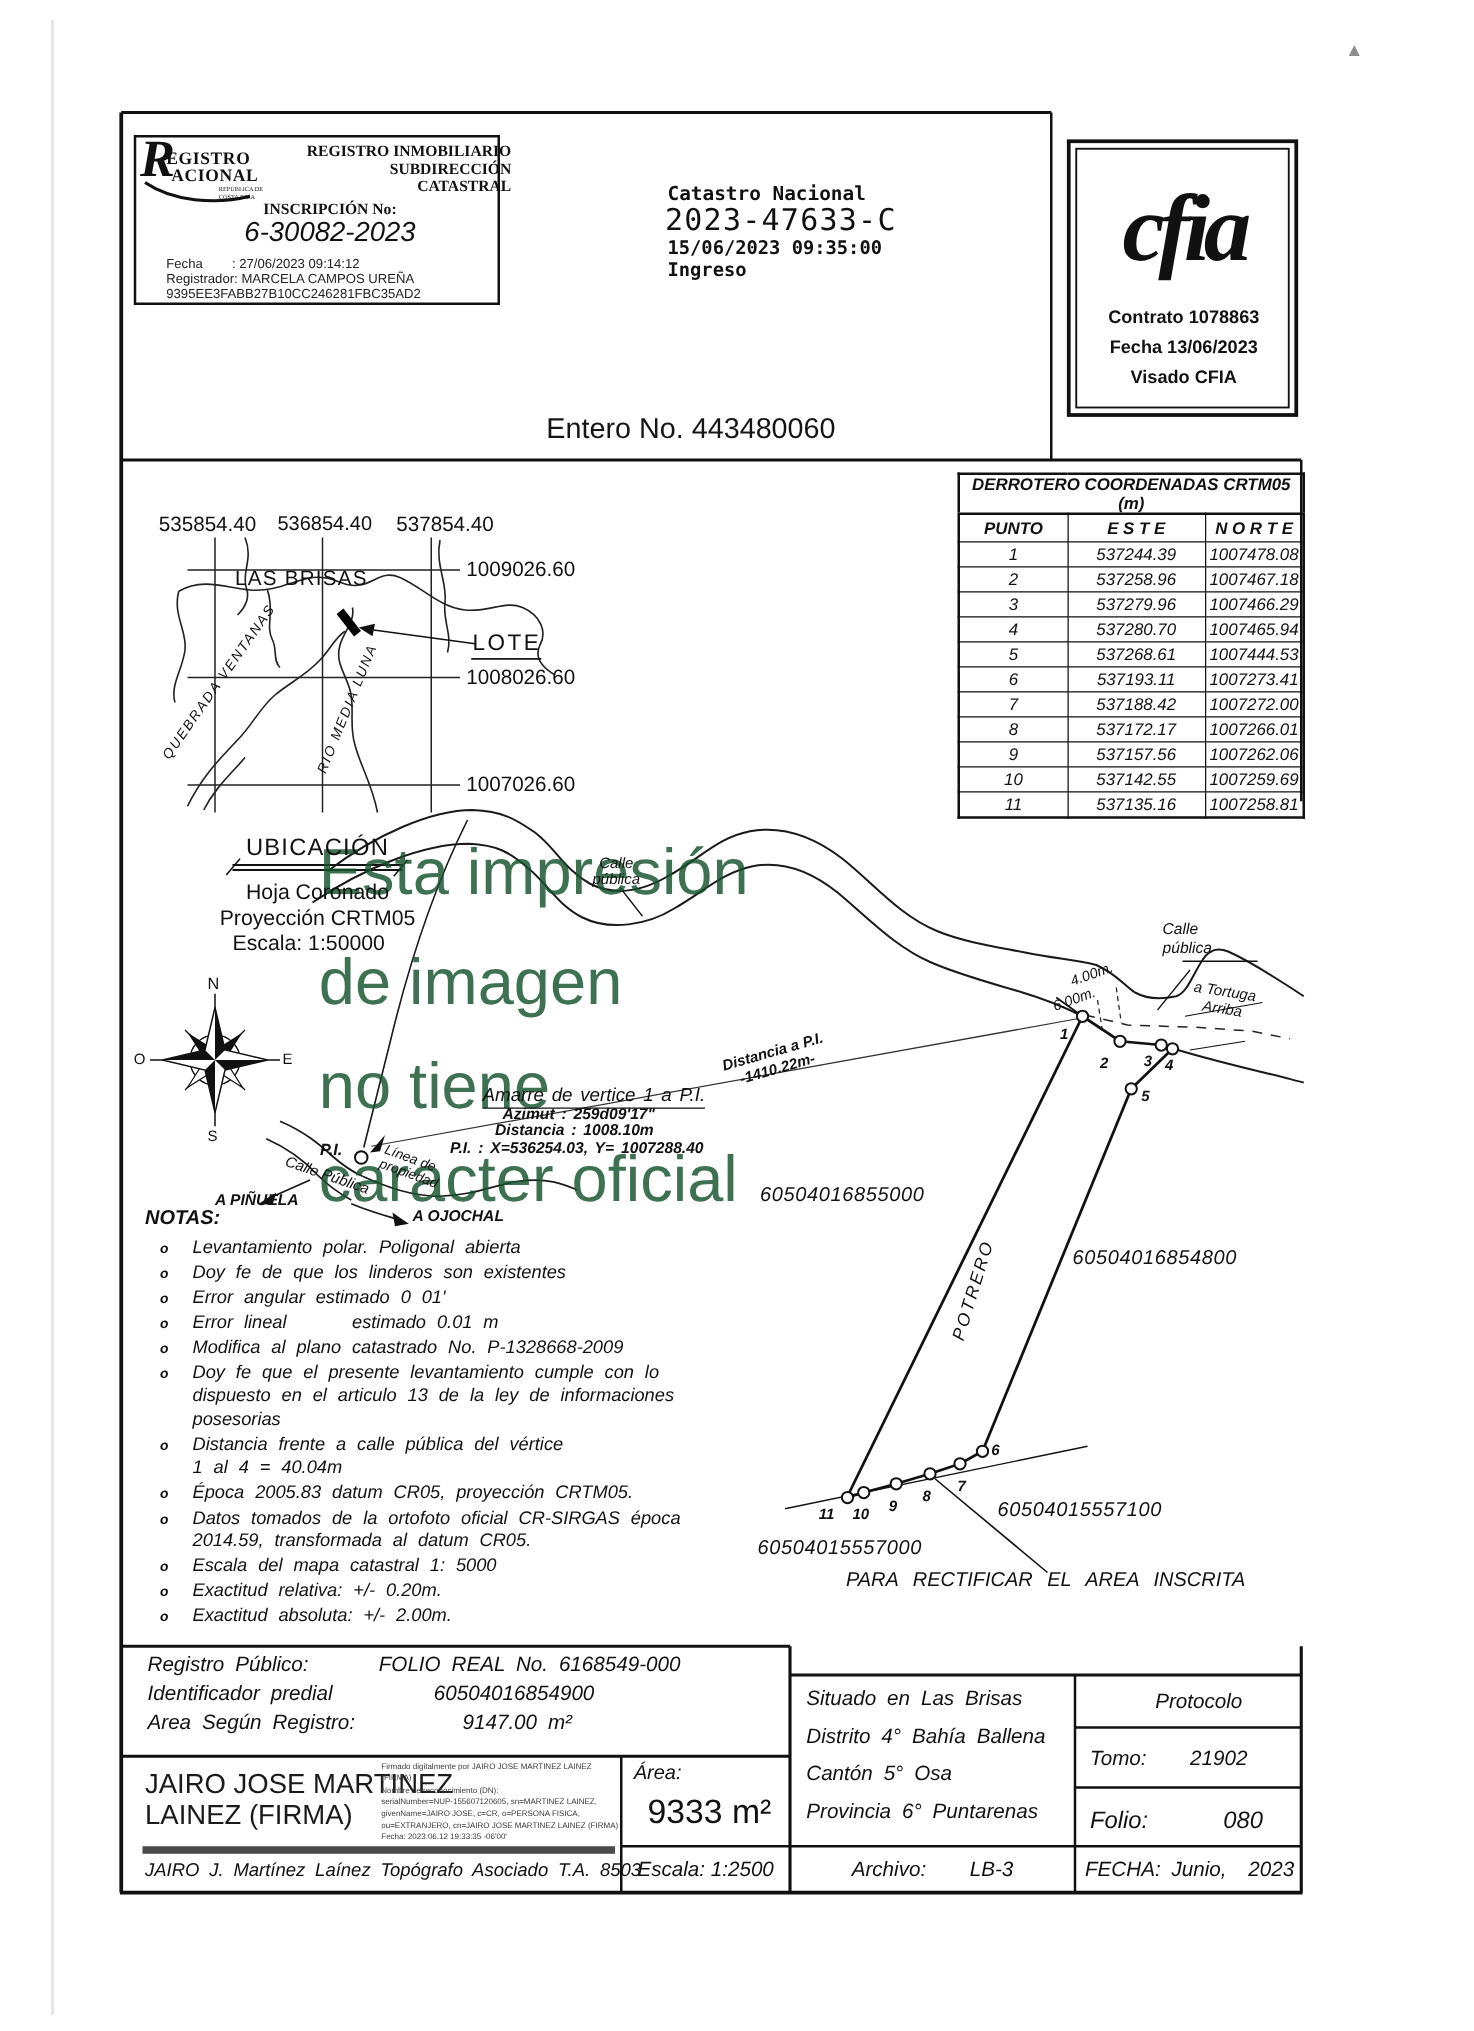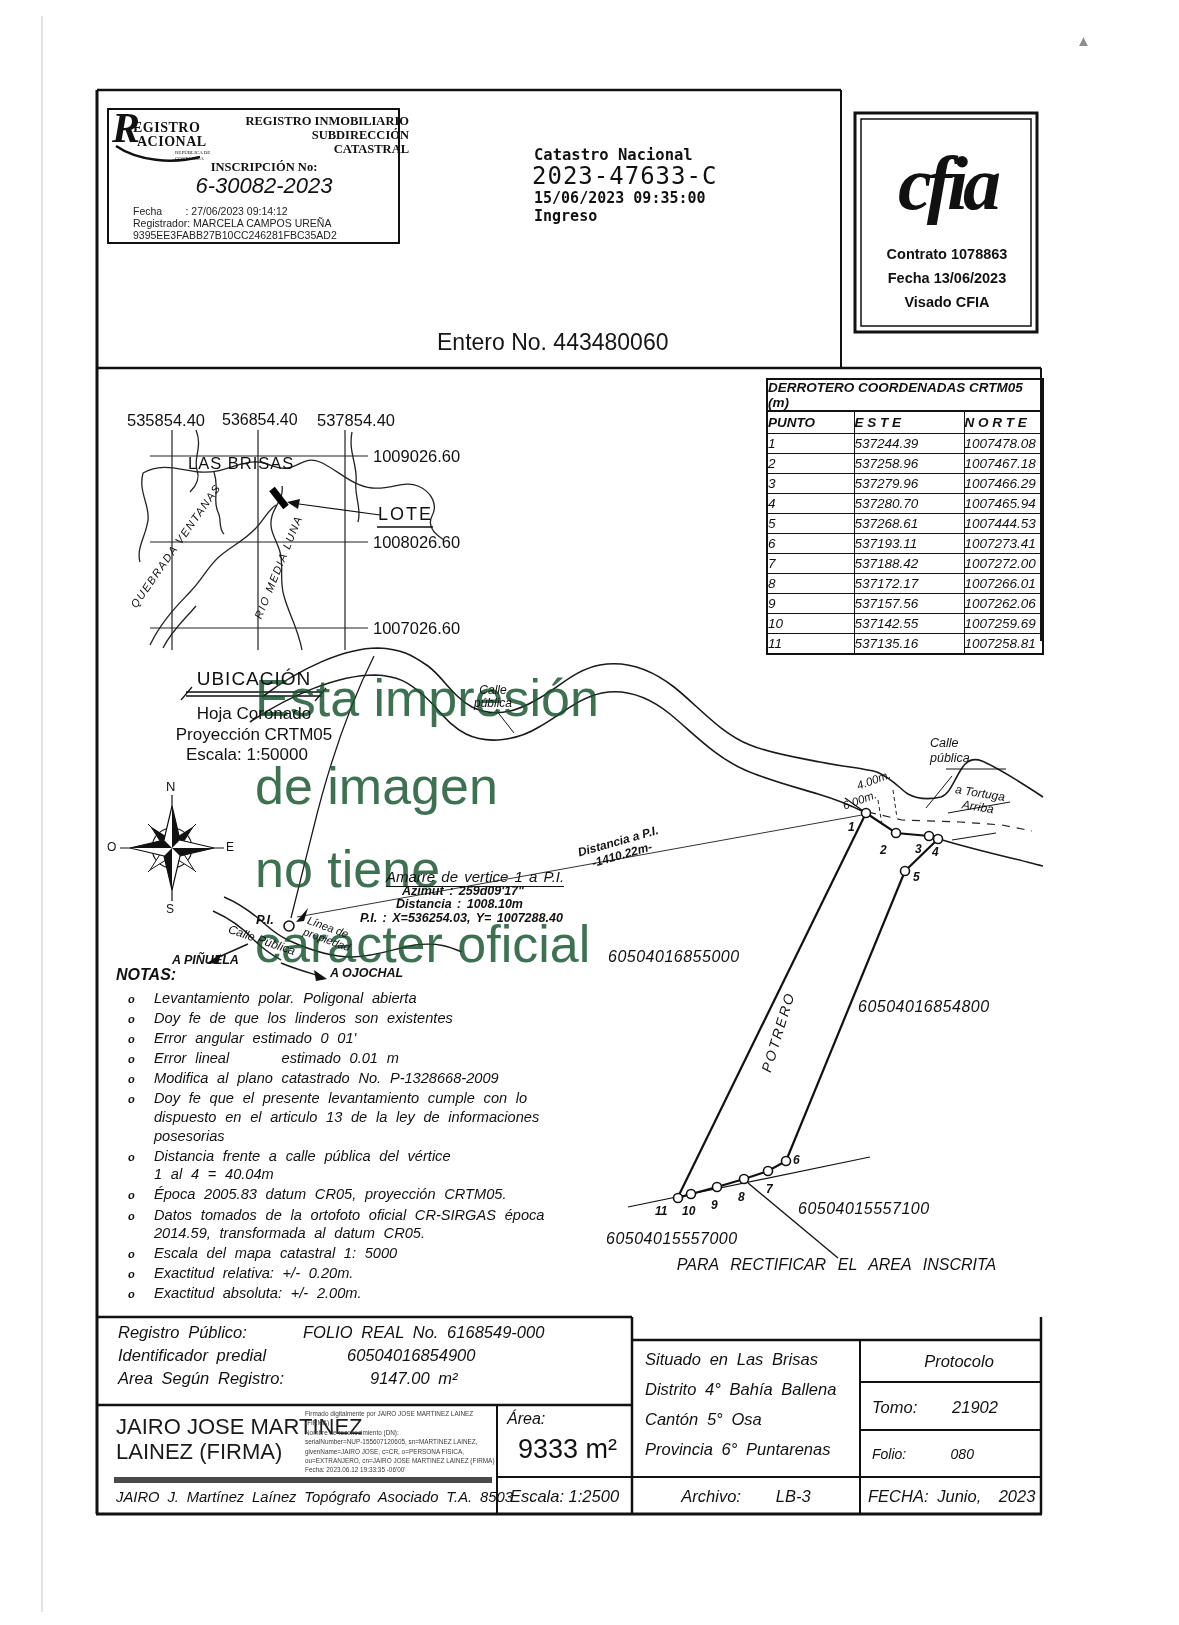--- a/index.html
+++ b/index.html
@@ -12,21 +12,21 @@
   svg.lines{position:absolute;left:0;top:0;pointer-events:none;}
   
   .wm{position:absolute;left:255px;width:620px;text-align:left;color:#14532d;opacity:.82;
       font-size:52px;letter-spacing:0px;font-family:"Liberation Sans",sans-serif;}
   
   .stampbox{position:absolute;left:107px;top:108px;width:293px;height:136px;border:2.5px solid #111;box-sizing:border-box;}
   .serifb{font-family:"Liberation Serif",serif;font-weight:bold;}
   
   table.derrotero{position:absolute;left:766px;top:378px;width:276px;border-collapse:collapse;
       font-style:italic;font-size:13.5px;color:#111;table-layout:fixed;}
-  table.derrotero th,table.derrotero td{border:1.6px solid #111;text-align:left;padding:0;height:19px;overflow:hidden;}
+  table.derrotero th,table.derrotero td{border:1.6px solid #111;text-align:center;padding:0;height:19px;overflow:hidden;}
   table.derrotero tr.ttl th{height:30px;font-size:13.5px;border-bottom:2.2px solid #111;font-weight:600;}
   table.derrotero tr.hdr th{height:21px;font-weight:600;}
   table.derrotero{border:2.4px solid #111;}
   
   .notas{position:absolute;left:116px;top:966px;width:525px;}
   .notas .ttl{font-style:italic;font-size:16px;font-weight:600;margin-bottom:5px;}
   .nitem{position:relative;padding-left:38px;font-style:italic;font-size:14.6px;line-height:18.6px;
          margin-bottom:1.5px;word-spacing:.32em;}
   .nitem .bul{position:absolute;left:12px;top:1px;font-size:11px;font-weight:bold;}
   .cad{font-style:italic;word-spacing:.25em;}
@@ -371,17 +371,17 @@
   <div class="lbl" style="left:518px;top:1434px;font-size:27px;font-weight:500;">9333 m²</div>
   <div class="lbl it" style="left:497px;top:1487px;width:135px;text-align:center;font-size:16.5px;">Escala: 1:2500</div>
 
   <div class="lbl it" style="left:632px;top:1256px;width:409px;text-align:center;font-size:16px;word-spacing:.45em;">PARA RECTIFICAR EL AREA INSCRITA</div>
   <div class="lbl cad" style="left:645px;top:1350px;font-size:16.5px;">Situado en Las Brisas</div>
   <div class="lbl cad" style="left:645px;top:1380px;font-size:16.5px;">Distrito 4° Bahía Ballena</div>
   <div class="lbl cad" style="left:645px;top:1410px;font-size:16.5px;">Cantón 5° Osa</div>
   <div class="lbl cad" style="left:645px;top:1440px;font-size:16.5px;">Provincia 6° Puntarenas</div>
   <div class="lbl it" style="left:860px;top:1352px;width:198px;text-align:center;font-size:16.5px;">Protocolo</div>
   <div class="lbl cad" style="left:872px;top:1398px;font-size:16.5px;white-space:pre;">Tomo:    21902</div>
-  <div class="lbl cad" style="left:872px;top:1446px;font-size:14px;white-space:pre;">Folio:      080</div>
+  <div class="lbl cad" style="left:872px;top:1446px;font-size:19px;white-space:pre;">Folio:      080</div>
   <div class="lbl cad" style="left:632px;top:1487px;width:228px;text-align:center;font-size:16.5px;white-space:pre;">Archivo:    LB-3</div>
   <div class="lbl cad" style="left:868px;top:1487px;font-size:16.5px;white-space:pre;">FECHA: Junio,  2023</div>
 
 </div>
 
 </body></html>

